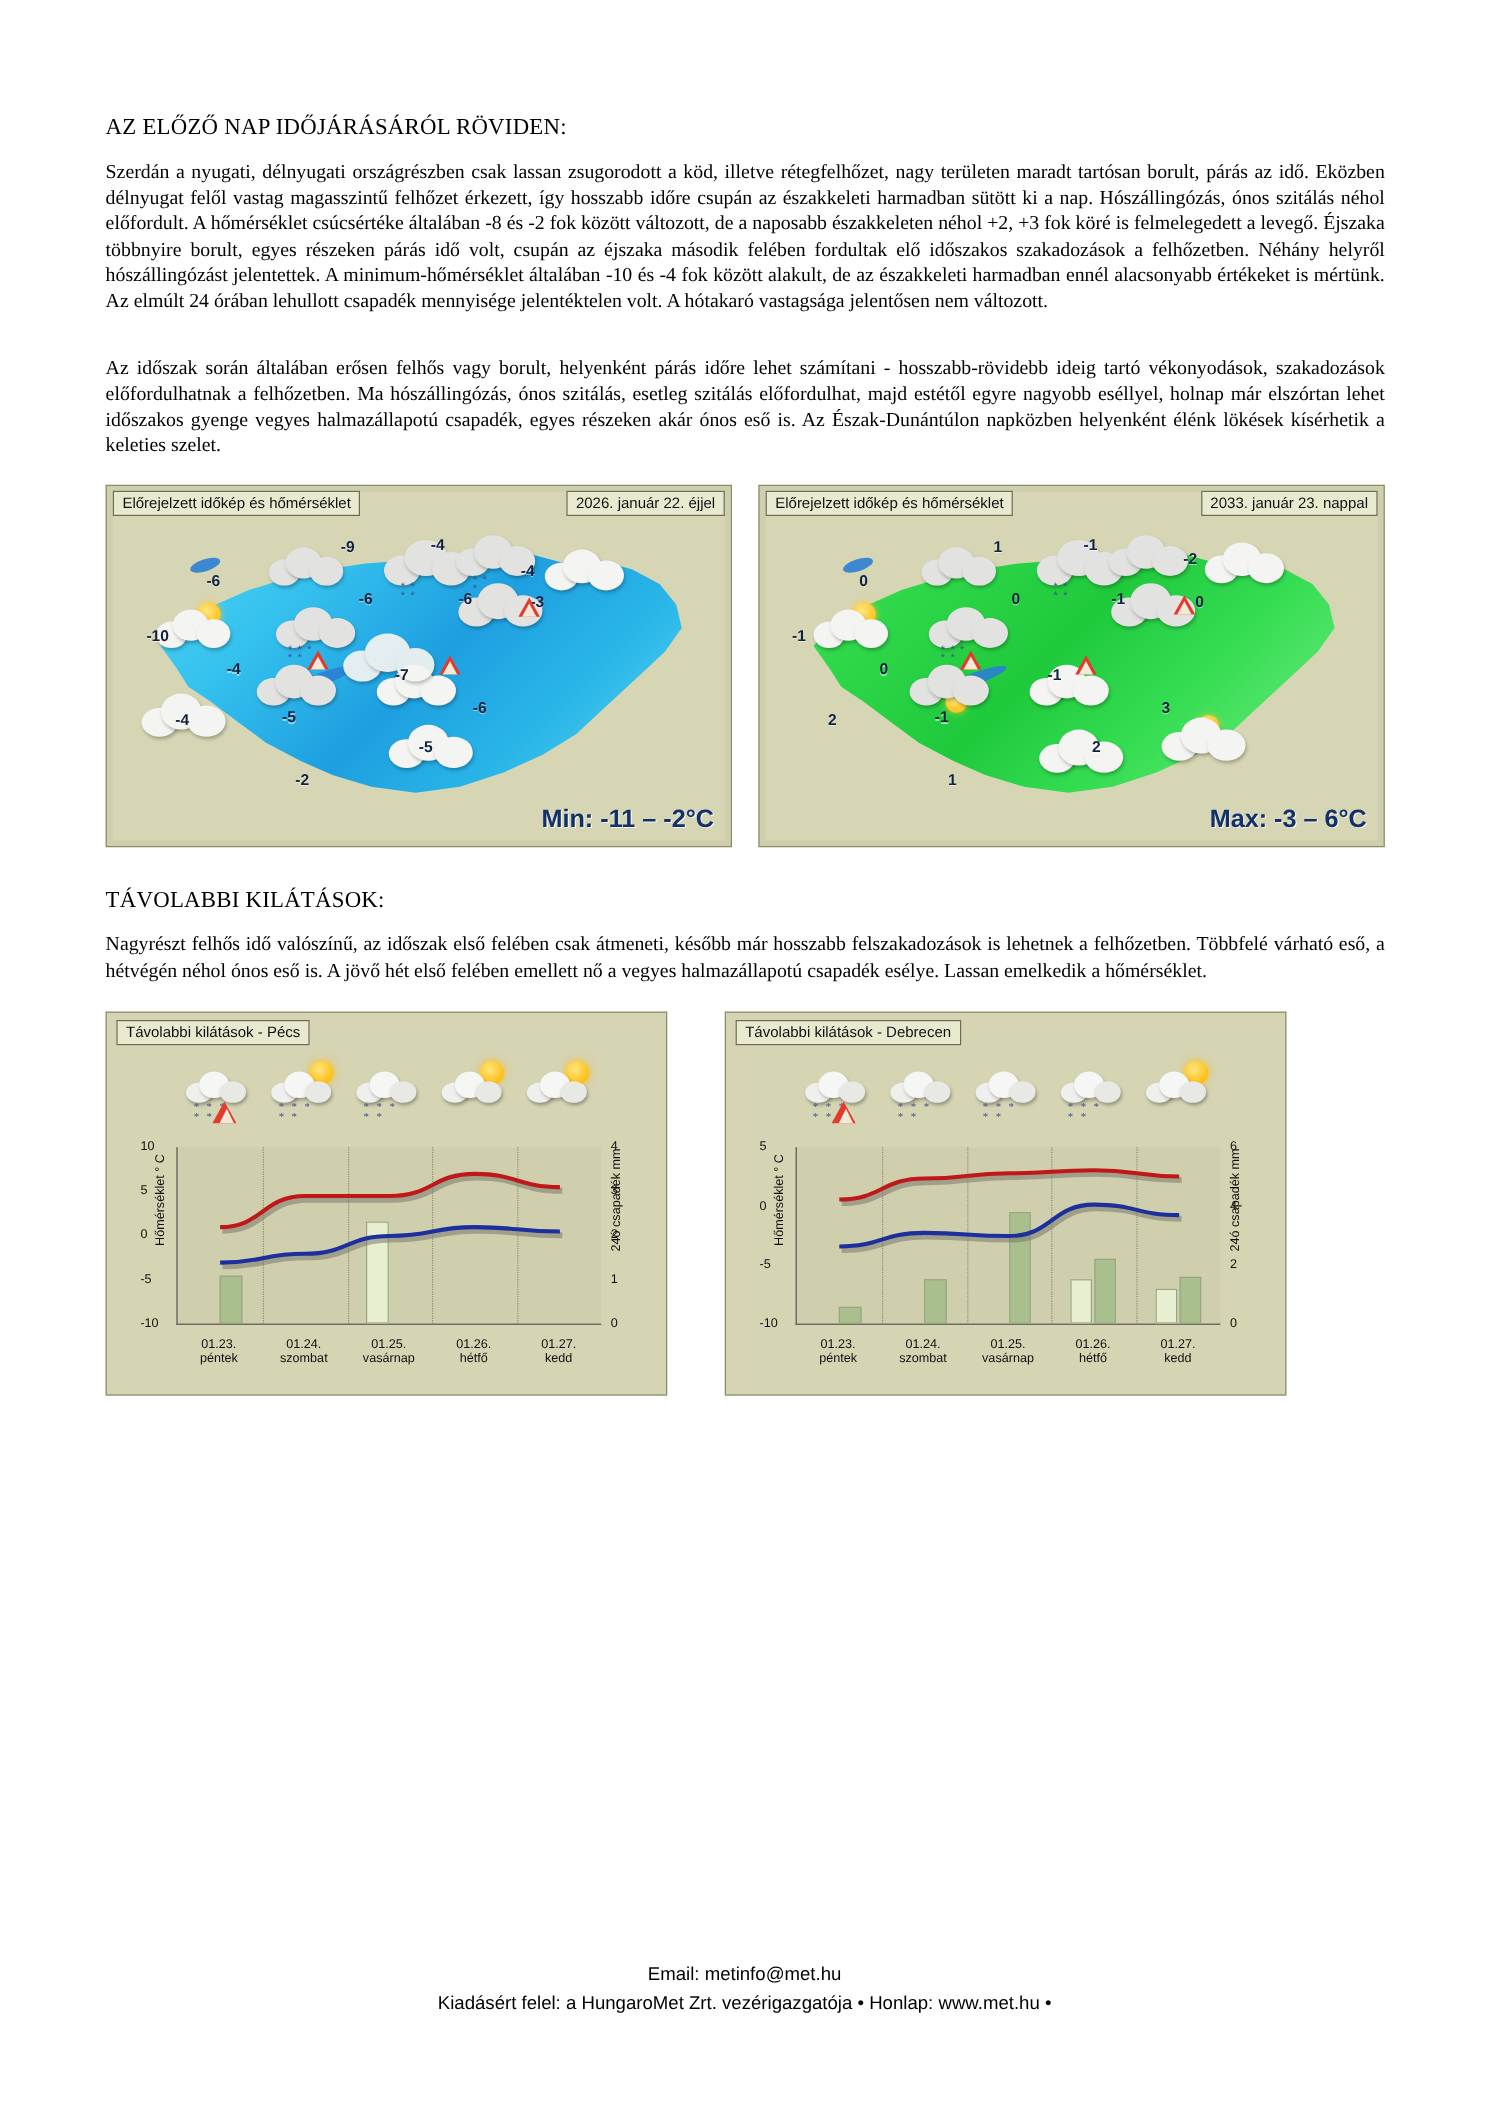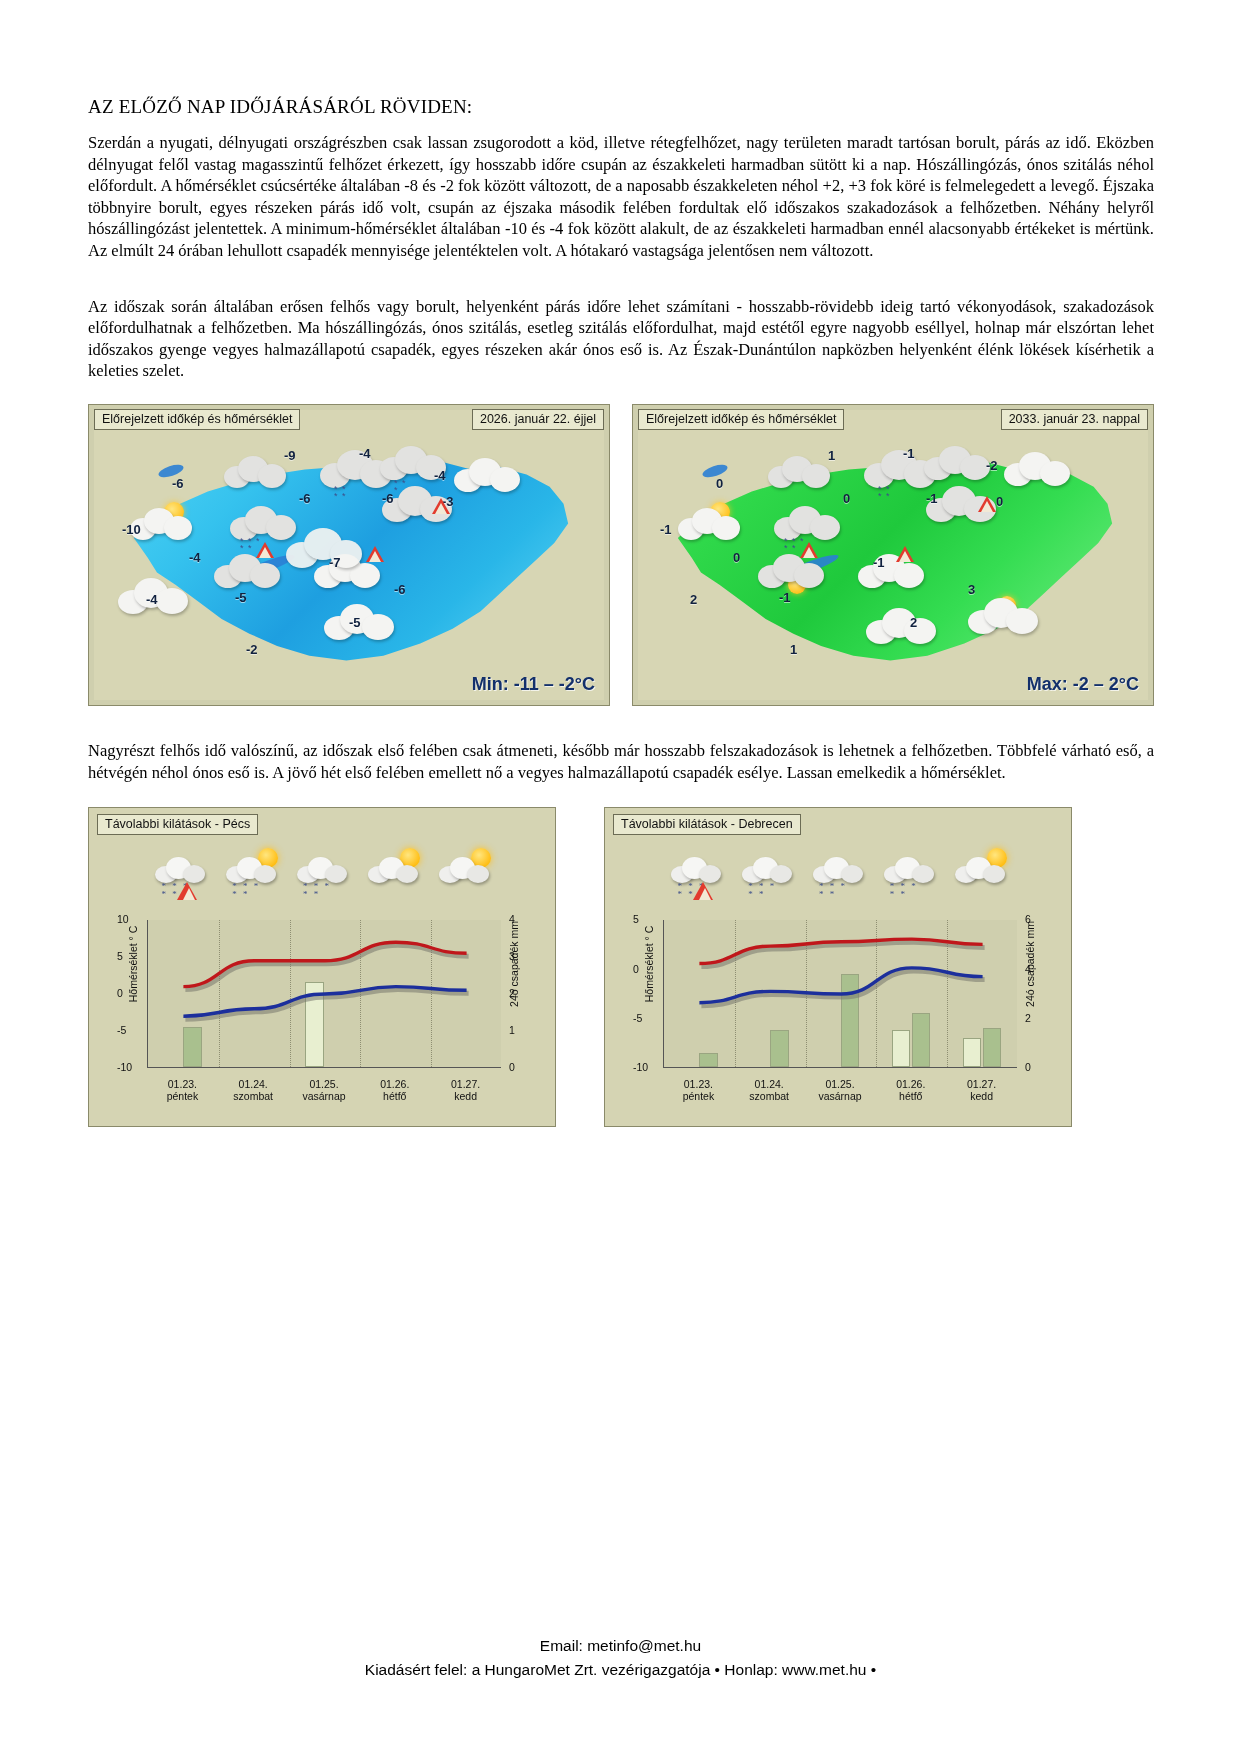--- a/index.html
+++ b/index.html
@@ -47,21 +47,21 @@
   .map-date {
     position:absolute; top:4px; right:5px;
     background:#e9e9cf; border:1px solid #6c6c55;
     font-family:"Liberation Sans", sans-serif;
     font-size:12.5px; padding:2px 7px 3px 7px; color:#111;
     z-index:20;
   }
   .map-minmax {
     position:absolute; right:14px; bottom:10px;
     font-family:"Liberation Sans", sans-serif;
-    font-weight:bold; font-size:18px; color:#13306b;
+    font-weight:bold; font-size:21px; color:#13306b;
     text-shadow:1px 1px 0 rgba(255,255,255,.7);
     z-index:20;
   }
   
   .hu-shape {
     position:absolute; left:26px; top:30px; width:462px; height:245px;
     clip-path: polygon(
       6% 48%, 3% 40%, 7% 33%, 13% 26%, 19% 21%, 26% 17%, 33% 14%, 40% 12%,
       47% 11%, 53% 13%, 58% 10%, 64% 8%, 70% 9%, 76% 12%, 82% 11%, 88% 14%,
       93% 19%, 96% 26%, 97% 34%, 94% 42%, 90% 49%, 86% 56%, 82% 63%, 78% 70%,
@@ -391,26 +391,27 @@
               <div class="temp" style="left: 272px; top: 205px;">2</div>
               <div class="temp" style="left: 265px; top: 36px;">-1</div>
               <div class="temp" style="left: 288px; top: 81px;">-1</div>
               <div class="temp" style="left: 330px; top: 172px;">3</div>
               <div class="temp" style="left: 348px; top: 48px;">-2</div>
               <div class="temp" style="left: 358px; top: 84px;">0</div>
             </div>
         </div>
         <div class="map-label">Előrejelzett időkép és hőmérséklet</div>
         <div class="map-date">2033. január 23. nappal</div>
-        <div class="map-minmax">Max: -2 – 2°C</div>
+        <div class="map-minmax">Max: -3 – 6°C</div>
       </div>
     </div>
 
     <div class="gap-lg"></div>
 
+    <h2 class="section">TÁVOLABBI KILÁTÁSOK:</h2>
     <p class="body">Nagyrészt felhős idő valószínű, az időszak első felében csak átmeneti, később már hosszabb felszakadozások is lehetnek a felhőzetben. Többfelé várható eső, a hétvégén néhol ónos eső is. A jövő hét első felében emellett nő a vegyes halmazállapotú csapadék esélye. Lassan emelkedik a hőmérséklet.</p>
 
     <div class="charts-row">
       <div class="chart-panel">
         <div class="chart-label">Távolabbi kilátások - Pécs</div>
         <div class="axis-left-label">Hőmérséklet ° C</div>
         <div class="axis-right-label">24ó csapadék mm</div>
         <div id="chart0" style="position:absolute;left:0;top:0;width:100%;height:100%;">
             <div class="plot">
               <div class="gridcol" style="left: 70.8px;"></div>

